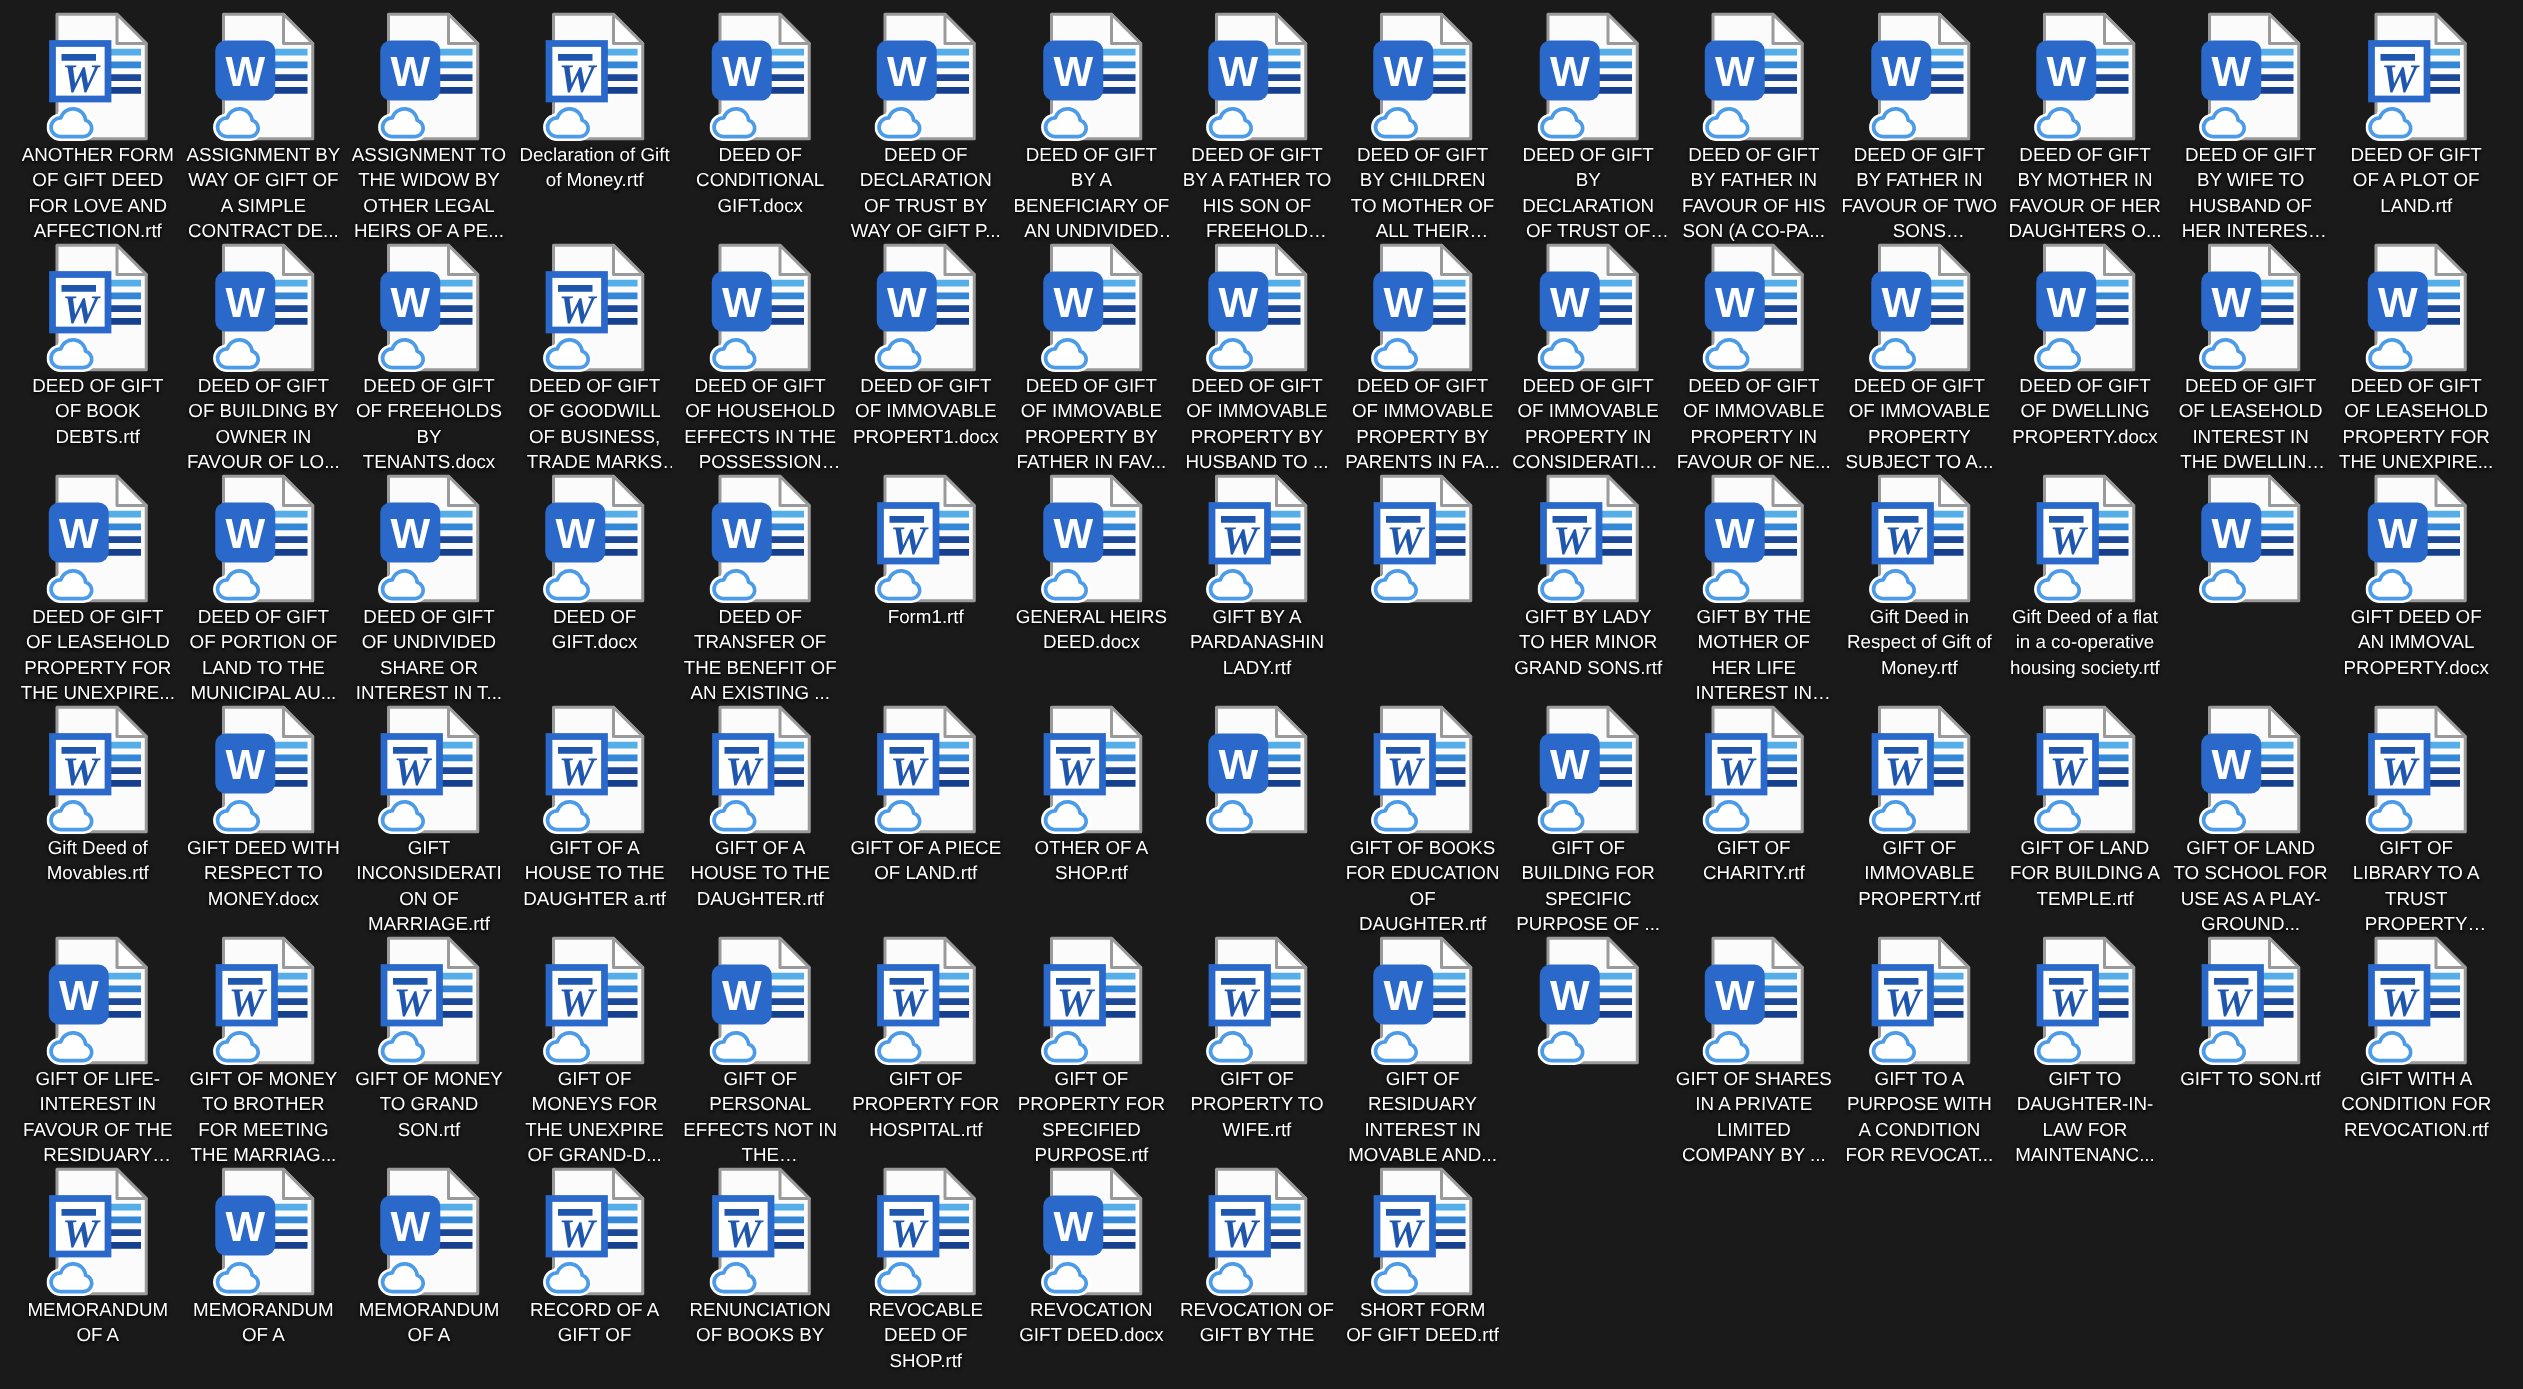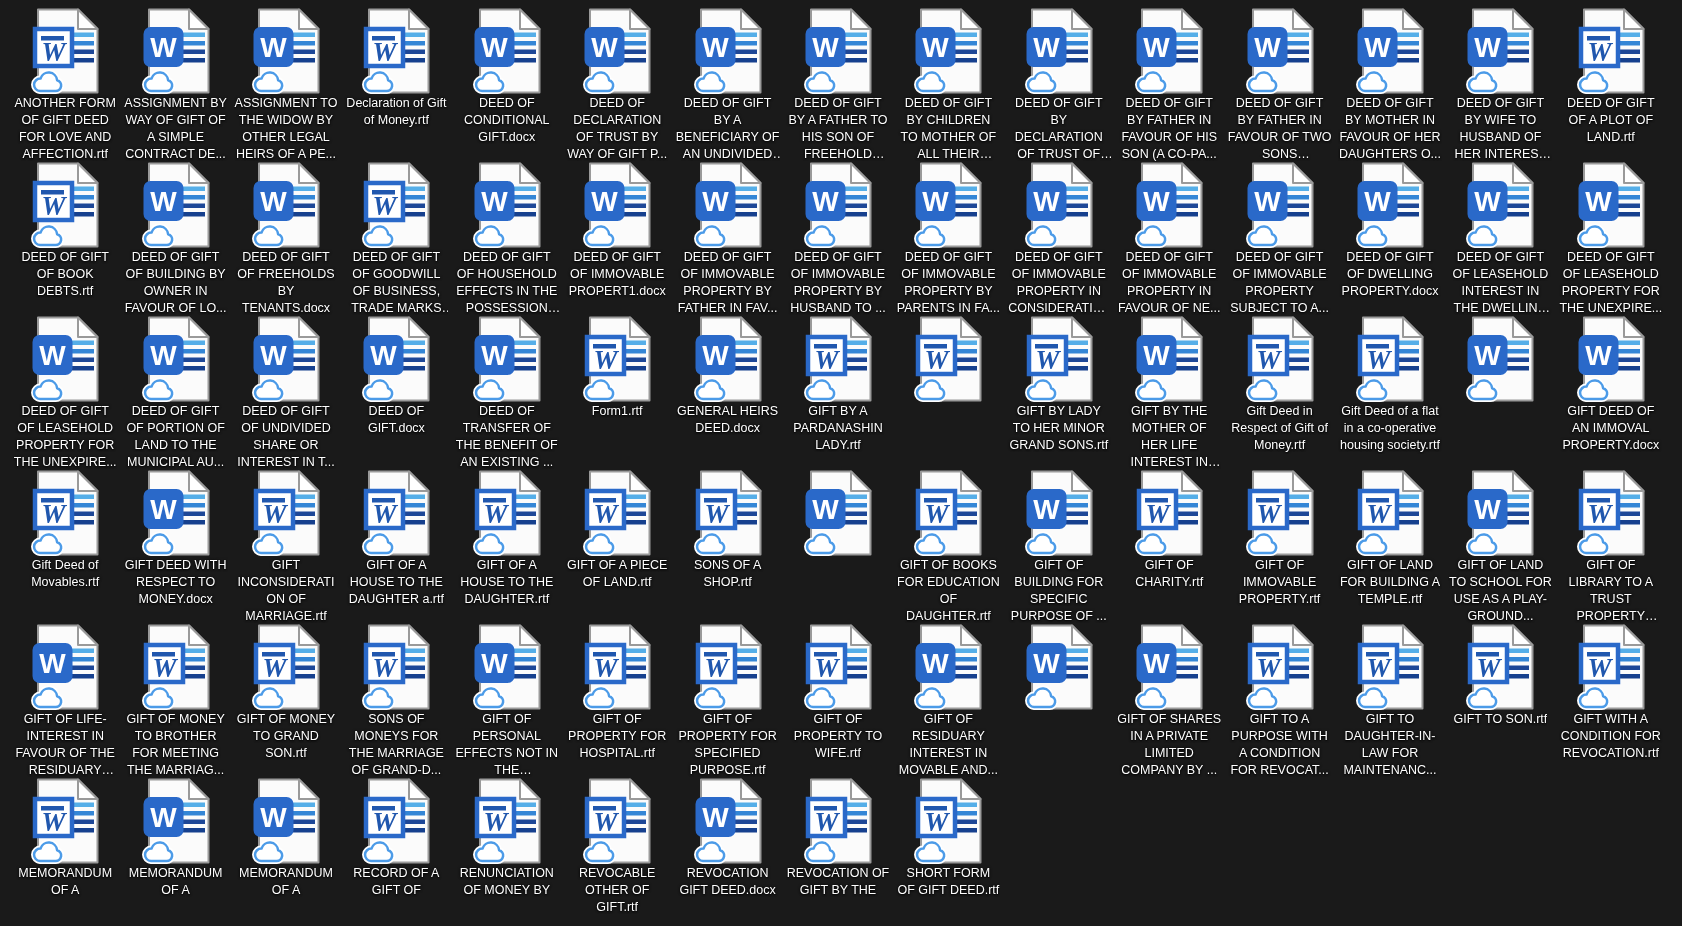--- a/index.html
+++ b/index.html
@@ -841,21 +841,21 @@
     <rect x="38" y="24.5" width="25" height="4.5" fill="#55aee8"></rect>
     <rect x="38" y="33" width="25" height="4.5" fill="#3486d6"></rect>
     <rect x="38" y="41.5" width="25" height="4.5" fill="#1d4797"></rect>
     <rect x="38" y="50" width="25" height="4.5" fill="#16408e"></rect>
     <rect x="4" y="21" width="37" height="37" fill="#ffffff" stroke="#2a69c9" stroke-width="4.5"></rect>
     <rect x="10" y="28" width="23" height="4.5" fill="#2057ae"></rect>
     <text x="22.5" y="53" font-family="Liberation Serif, serif" font-size="27" font-style="italic" font-weight="bold" fill="#2057ae" text-anchor="middle">W</text>
     <path d="M9 83 h15.5 a5.5 5.5 0 0 0 1.6 -10.8 a8.5 8.5 0 0 0 -16.6 -1.6 A6 6 0 0 0 9 83 Z" fill="#ffffff" stroke="#ffffff" stroke-width="6" stroke-linejoin="round"></path>
     <path d="M9 83 h15.5 a5.5 5.5 0 0 0 1.6 -10.8 a8.5 8.5 0 0 0 -16.6 -1.6 A6 6 0 0 0 9 83 Z" fill="#ffffff" stroke="#4c9be8" stroke-width="2.5" stroke-linejoin="round"></path>
   </svg><span></span></div>
-      <div class="file-label">SONS OF A SHOP.rtf</div>
+      <div class="file-label">OTHER OF A SHOP.rtf</div>
     </div>
     <div class="file-cell">
       <div class="doc-icon"><svg viewBox="0 0 68 86" xmlns="http://www.w3.org/2000/svg">
     <path d="M7 1.5 H47 L66.5 21 V84.5 H7 Z" fill="#fbfbfb" stroke="#9a9a9a" stroke-width="2" stroke-linejoin="round"></path>
     <path d="M47 1.5 V21 H66.5 Z" fill="#ffffff" stroke="#9a9a9a" stroke-width="2" stroke-linejoin="round"></path>
     <rect x="38" y="24.5" width="25" height="4.5" fill="#55aee8"></rect>
     <rect x="38" y="33" width="25" height="4.5" fill="#3486d6"></rect>
     <rect x="38" y="41.5" width="25" height="4.5" fill="#1d4797"></rect>
     <rect x="38" y="50" width="25" height="4.5" fill="#16408e"></rect>
     <rect x="1.5" y="19" width="40" height="40" rx="7" fill="#2a69c9"></rect>
@@ -1028,21 +1028,21 @@
     <rect x="38" y="24.5" width="25" height="4.5" fill="#55aee8"></rect>
     <rect x="38" y="33" width="25" height="4.5" fill="#3486d6"></rect>
     <rect x="38" y="41.5" width="25" height="4.5" fill="#1d4797"></rect>
     <rect x="38" y="50" width="25" height="4.5" fill="#16408e"></rect>
     <rect x="4" y="21" width="37" height="37" fill="#ffffff" stroke="#2a69c9" stroke-width="4.5"></rect>
     <rect x="10" y="28" width="23" height="4.5" fill="#2057ae"></rect>
     <text x="22.5" y="53" font-family="Liberation Serif, serif" font-size="27" font-style="italic" font-weight="bold" fill="#2057ae" text-anchor="middle">W</text>
     <path d="M9 83 h15.5 a5.5 5.5 0 0 0 1.6 -10.8 a8.5 8.5 0 0 0 -16.6 -1.6 A6 6 0 0 0 9 83 Z" fill="#ffffff" stroke="#ffffff" stroke-width="6" stroke-linejoin="round"></path>
     <path d="M9 83 h15.5 a5.5 5.5 0 0 0 1.6 -10.8 a8.5 8.5 0 0 0 -16.6 -1.6 A6 6 0 0 0 9 83 Z" fill="#ffffff" stroke="#4c9be8" stroke-width="2.5" stroke-linejoin="round"></path>
   </svg><span></span></div>
-      <div class="file-label">SONS OF MONEYS FOR THE MARRIAGE OF GRAND-D...</div>
+      <div class="file-label">GIFT OF MONEYS FOR THE UNEXPIRE OF GRAND-D...</div>
     </div>
     <div class="file-cell">
       <div class="doc-icon"><svg viewBox="0 0 68 86" xmlns="http://www.w3.org/2000/svg">
     <path d="M7 1.5 H47 L66.5 21 V84.5 H7 Z" fill="#fbfbfb" stroke="#9a9a9a" stroke-width="2" stroke-linejoin="round"></path>
     <path d="M47 1.5 V21 H66.5 Z" fill="#ffffff" stroke="#9a9a9a" stroke-width="2" stroke-linejoin="round"></path>
     <rect x="38" y="24.5" width="25" height="4.5" fill="#55aee8"></rect>
     <rect x="38" y="33" width="25" height="4.5" fill="#3486d6"></rect>
     <rect x="38" y="41.5" width="25" height="4.5" fill="#1d4797"></rect>
     <rect x="38" y="50" width="25" height="4.5" fill="#16408e"></rect>
     <rect x="1.5" y="19" width="40" height="40" rx="7" fill="#2a69c9"></rect>
@@ -1277,37 +1277,37 @@
     <rect x="38" y="24.5" width="25" height="4.5" fill="#55aee8"></rect>
     <rect x="38" y="33" width="25" height="4.5" fill="#3486d6"></rect>
     <rect x="38" y="41.5" width="25" height="4.5" fill="#1d4797"></rect>
     <rect x="38" y="50" width="25" height="4.5" fill="#16408e"></rect>
     <rect x="4" y="21" width="37" height="37" fill="#ffffff" stroke="#2a69c9" stroke-width="4.5"></rect>
     <rect x="10" y="28" width="23" height="4.5" fill="#2057ae"></rect>
     <text x="22.5" y="53" font-family="Liberation Serif, serif" font-size="27" font-style="italic" font-weight="bold" fill="#2057ae" text-anchor="middle">W</text>
     <path d="M9 83 h15.5 a5.5 5.5 0 0 0 1.6 -10.8 a8.5 8.5 0 0 0 -16.6 -1.6 A6 6 0 0 0 9 83 Z" fill="#ffffff" stroke="#ffffff" stroke-width="6" stroke-linejoin="round"></path>
     <path d="M9 83 h15.5 a5.5 5.5 0 0 0 1.6 -10.8 a8.5 8.5 0 0 0 -16.6 -1.6 A6 6 0 0 0 9 83 Z" fill="#ffffff" stroke="#4c9be8" stroke-width="2.5" stroke-linejoin="round"></path>
   </svg><span></span></div>
-      <div class="file-label">RENUNCIATION OF MONEY BY</div>
-    </div>
-    <div class="file-cell">
-      <div class="doc-icon"><svg viewBox="0 0 68 86" xmlns="http://www.w3.org/2000/svg">
-    <path d="M7 1.5 H47 L66.5 21 V84.5 H7 Z" fill="#fbfbfb" stroke="#9a9a9a" stroke-width="2" stroke-linejoin="round"></path>
-    <path d="M47 1.5 V21 H66.5 Z" fill="#ffffff" stroke="#9a9a9a" stroke-width="2" stroke-linejoin="round"></path>
-    <rect x="38" y="24.5" width="25" height="4.5" fill="#55aee8"></rect>
-    <rect x="38" y="33" width="25" height="4.5" fill="#3486d6"></rect>
-    <rect x="38" y="41.5" width="25" height="4.5" fill="#1d4797"></rect>
-    <rect x="38" y="50" width="25" height="4.5" fill="#16408e"></rect>
-    <rect x="4" y="21" width="37" height="37" fill="#ffffff" stroke="#2a69c9" stroke-width="4.5"></rect>
-    <rect x="10" y="28" width="23" height="4.5" fill="#2057ae"></rect>
-    <text x="22.5" y="53" font-family="Liberation Serif, serif" font-size="27" font-style="italic" font-weight="bold" fill="#2057ae" text-anchor="middle">W</text>
-    <path d="M9 83 h15.5 a5.5 5.5 0 0 0 1.6 -10.8 a8.5 8.5 0 0 0 -16.6 -1.6 A6 6 0 0 0 9 83 Z" fill="#ffffff" stroke="#ffffff" stroke-width="6" stroke-linejoin="round"></path>
-    <path d="M9 83 h15.5 a5.5 5.5 0 0 0 1.6 -10.8 a8.5 8.5 0 0 0 -16.6 -1.6 A6 6 0 0 0 9 83 Z" fill="#ffffff" stroke="#4c9be8" stroke-width="2.5" stroke-linejoin="round"></path>
-  </svg><span></span></div>
-      <div class="file-label">REVOCABLE OTHER OF GIFT.rtf</div>
+      <div class="file-label">RENUNCIATION OF BOOKS BY</div>
+    </div>
+    <div class="file-cell">
+      <div class="doc-icon"><svg viewBox="0 0 68 86" xmlns="http://www.w3.org/2000/svg">
+    <path d="M7 1.5 H47 L66.5 21 V84.5 H7 Z" fill="#fbfbfb" stroke="#9a9a9a" stroke-width="2" stroke-linejoin="round"></path>
+    <path d="M47 1.5 V21 H66.5 Z" fill="#ffffff" stroke="#9a9a9a" stroke-width="2" stroke-linejoin="round"></path>
+    <rect x="38" y="24.5" width="25" height="4.5" fill="#55aee8"></rect>
+    <rect x="38" y="33" width="25" height="4.5" fill="#3486d6"></rect>
+    <rect x="38" y="41.5" width="25" height="4.5" fill="#1d4797"></rect>
+    <rect x="38" y="50" width="25" height="4.5" fill="#16408e"></rect>
+    <rect x="4" y="21" width="37" height="37" fill="#ffffff" stroke="#2a69c9" stroke-width="4.5"></rect>
+    <rect x="10" y="28" width="23" height="4.5" fill="#2057ae"></rect>
+    <text x="22.5" y="53" font-family="Liberation Serif, serif" font-size="27" font-style="italic" font-weight="bold" fill="#2057ae" text-anchor="middle">W</text>
+    <path d="M9 83 h15.5 a5.5 5.5 0 0 0 1.6 -10.8 a8.5 8.5 0 0 0 -16.6 -1.6 A6 6 0 0 0 9 83 Z" fill="#ffffff" stroke="#ffffff" stroke-width="6" stroke-linejoin="round"></path>
+    <path d="M9 83 h15.5 a5.5 5.5 0 0 0 1.6 -10.8 a8.5 8.5 0 0 0 -16.6 -1.6 A6 6 0 0 0 9 83 Z" fill="#ffffff" stroke="#4c9be8" stroke-width="2.5" stroke-linejoin="round"></path>
+  </svg><span></span></div>
+      <div class="file-label">REVOCABLE DEED OF SHOP.rtf</div>
     </div>
     <div class="file-cell">
       <div class="doc-icon"><svg viewBox="0 0 68 86" xmlns="http://www.w3.org/2000/svg">
     <path d="M7 1.5 H47 L66.5 21 V84.5 H7 Z" fill="#fbfbfb" stroke="#9a9a9a" stroke-width="2" stroke-linejoin="round"></path>
     <path d="M47 1.5 V21 H66.5 Z" fill="#ffffff" stroke="#9a9a9a" stroke-width="2" stroke-linejoin="round"></path>
     <rect x="38" y="24.5" width="25" height="4.5" fill="#55aee8"></rect>
     <rect x="38" y="33" width="25" height="4.5" fill="#3486d6"></rect>
     <rect x="38" y="41.5" width="25" height="4.5" fill="#1d4797"></rect>
     <rect x="38" y="50" width="25" height="4.5" fill="#16408e"></rect>
     <rect x="1.5" y="19" width="40" height="40" rx="7" fill="#2a69c9"></rect>

